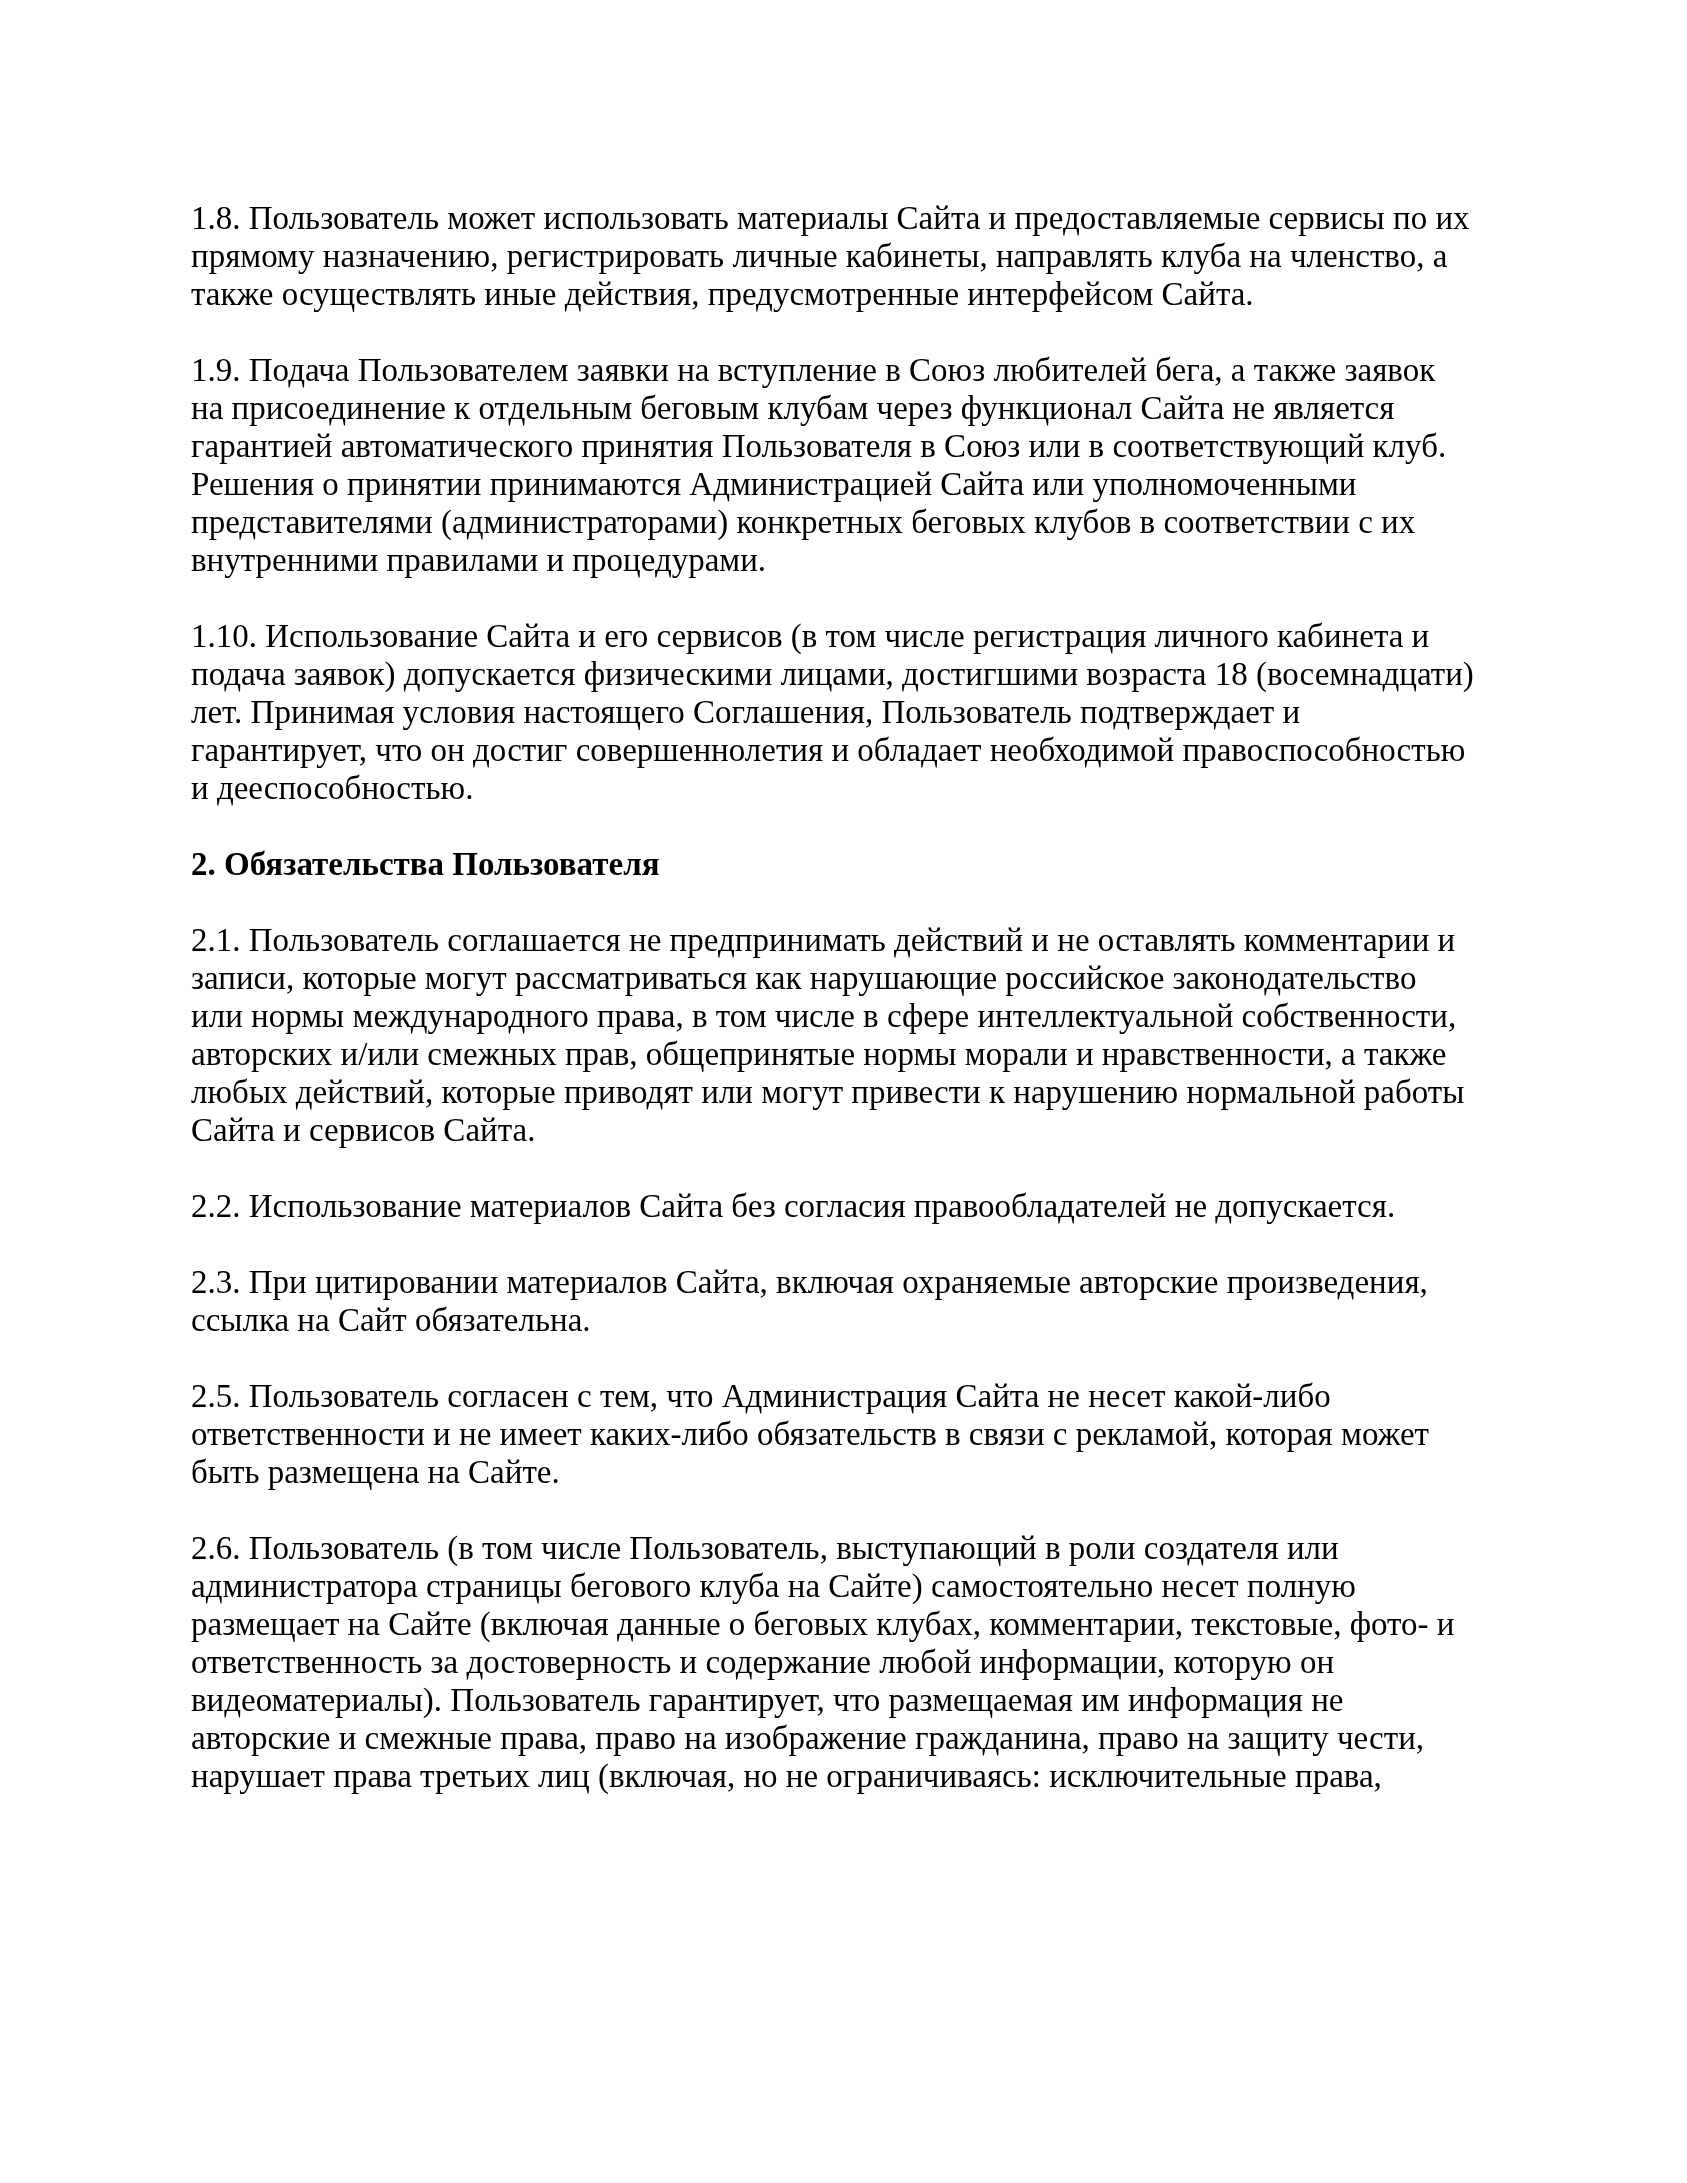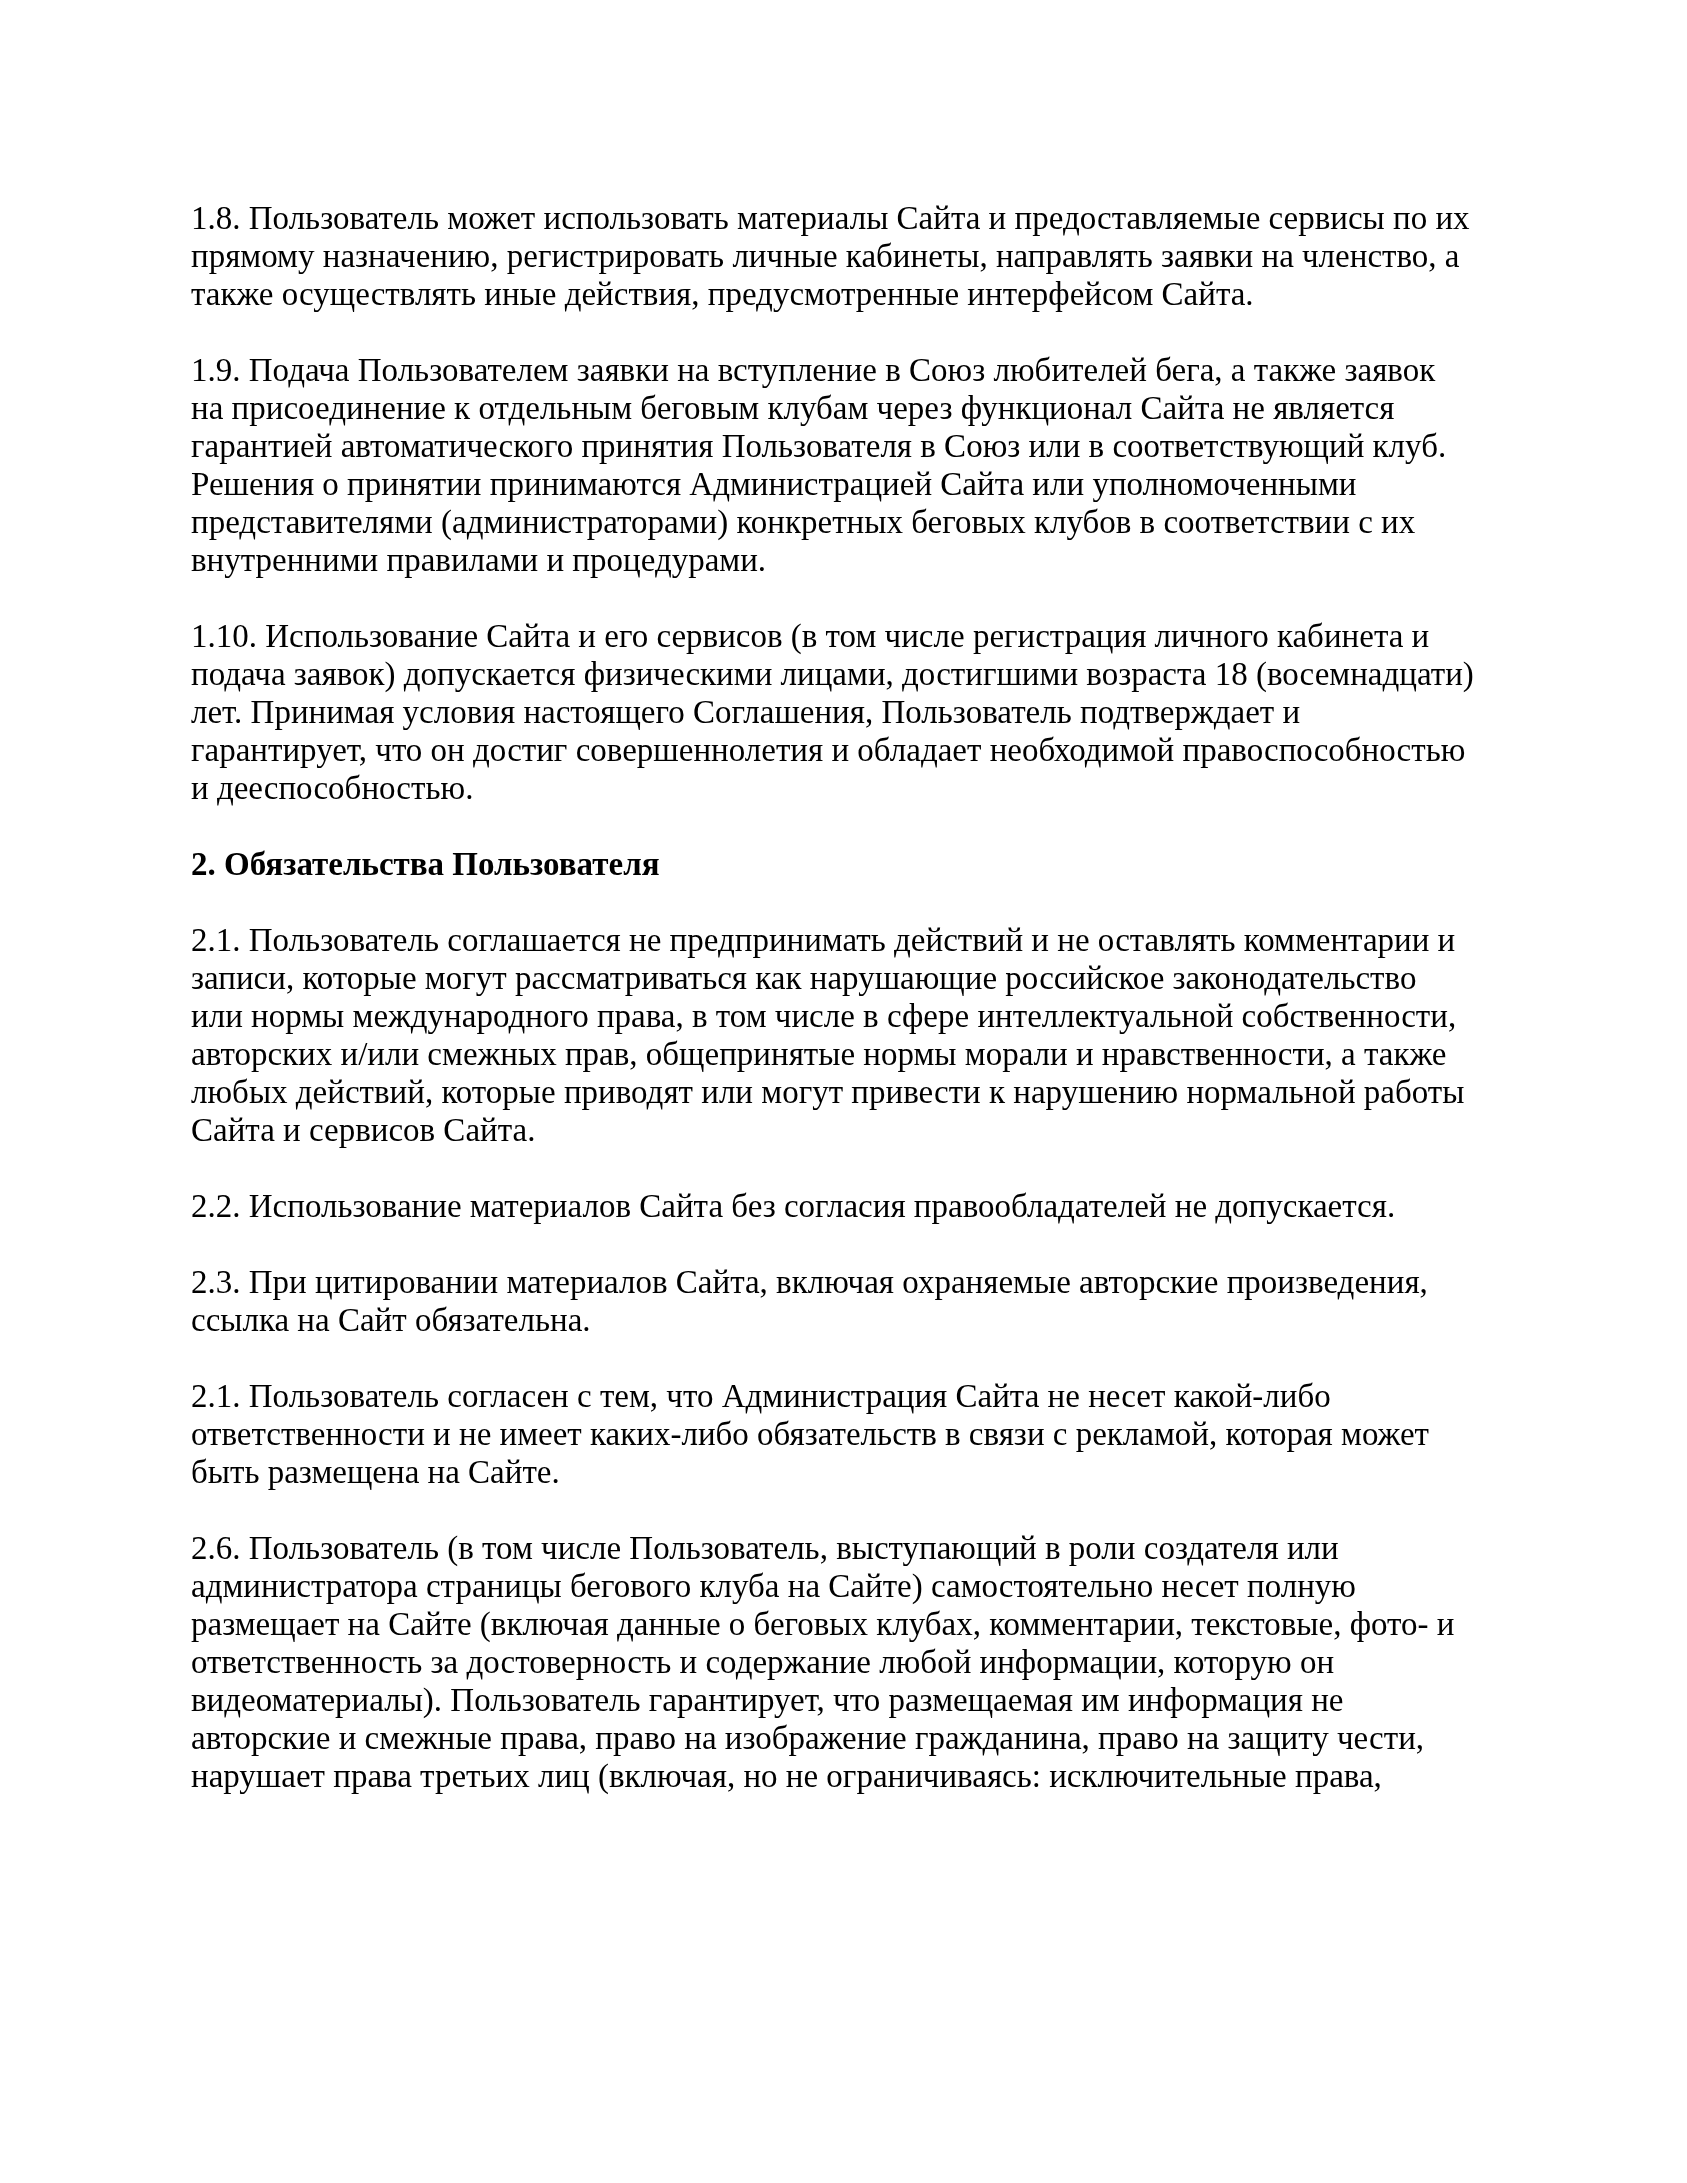--- a/index.html
+++ b/index.html
@@ -37,21 +37,21 @@
     white-space: nowrap;
   }
 </style>
 </head>
 <body>
 
 <div class="page">
   <div class="doc" id="doc">
       <div class="block paragraph">
         <div class="line">1.8. Пользователь может использовать материалы Сайта и предоставляемые сервисы по их</div>
-        <div class="line">прямому назначению, регистрировать личные кабинеты, направлять заявки на членство, а</div>
+        <div class="line">прямому назначению, регистрировать личные кабинеты, направлять клуба на членство, а</div>
         <div class="line">также осуществлять иные действия, предусмотренные интерфейсом Сайта.</div>
       </div>
       <div class="block paragraph">
         <div class="line">1.9. Подача Пользователем заявки на вступление в Союз любителей бега, а также заявок</div>
         <div class="line">на присоединение к отдельным беговым клубам через функционал Сайта не является</div>
         <div class="line">гарантией автоматического принятия Пользователя в Союз или в соответствующий клуб.</div>
         <div class="line">Решения о принятии принимаются Администрацией Сайта или уполномоченными</div>
         <div class="line">представителями (администраторами) конкретных беговых клубов в соответствии с их</div>
         <div class="line">внутренними правилами и процедурами.</div>
       </div>
@@ -74,21 +74,21 @@
         <div class="line">Сайта и сервисов Сайта.</div>
       </div>
       <div class="block paragraph">
         <div class="line">2.2. Использование материалов Сайта без согласия правообладателей не допускается.</div>
       </div>
       <div class="block paragraph">
         <div class="line">2.3. При цитировании материалов Сайта, включая охраняемые авторские произведения,</div>
         <div class="line">ссылка на Сайт обязательна.</div>
       </div>
       <div class="block paragraph">
-        <div class="line">2.1. Пользователь согласен с тем, что Администрация Сайта не несет какой-либо</div>
+        <div class="line">2.5. Пользователь согласен с тем, что Администрация Сайта не несет какой-либо</div>
         <div class="line">ответственности и не имеет каких-либо обязательств в связи с рекламой, которая может</div>
         <div class="line">быть размещена на Сайте.</div>
       </div>
       <div class="block paragraph">
         <div class="line">2.6. Пользователь (в том числе Пользователь, выступающий в роли создателя или</div>
         <div class="line">администратора страницы бегового клуба на Сайте) самостоятельно несет полную</div>
         <div class="line">размещает на Сайте (включая данные о беговых клубах, комментарии, текстовые, фото- и</div>
         <div class="line">ответственность за достоверность и содержание любой информации, которую он</div>
         <div class="line">видеоматериалы). Пользователь гарантирует, что размещаемая им информация не</div>
         <div class="line">авторские и смежные права, право на изображение гражданина, право на защиту чести,</div>

